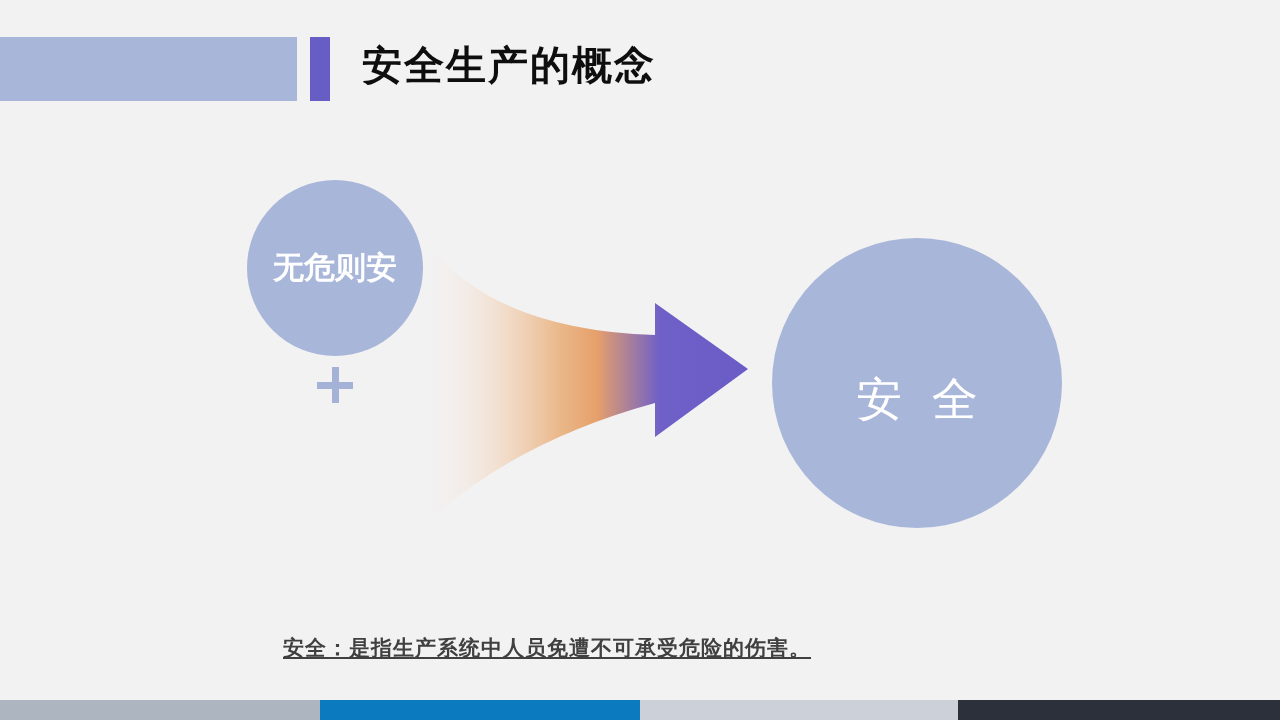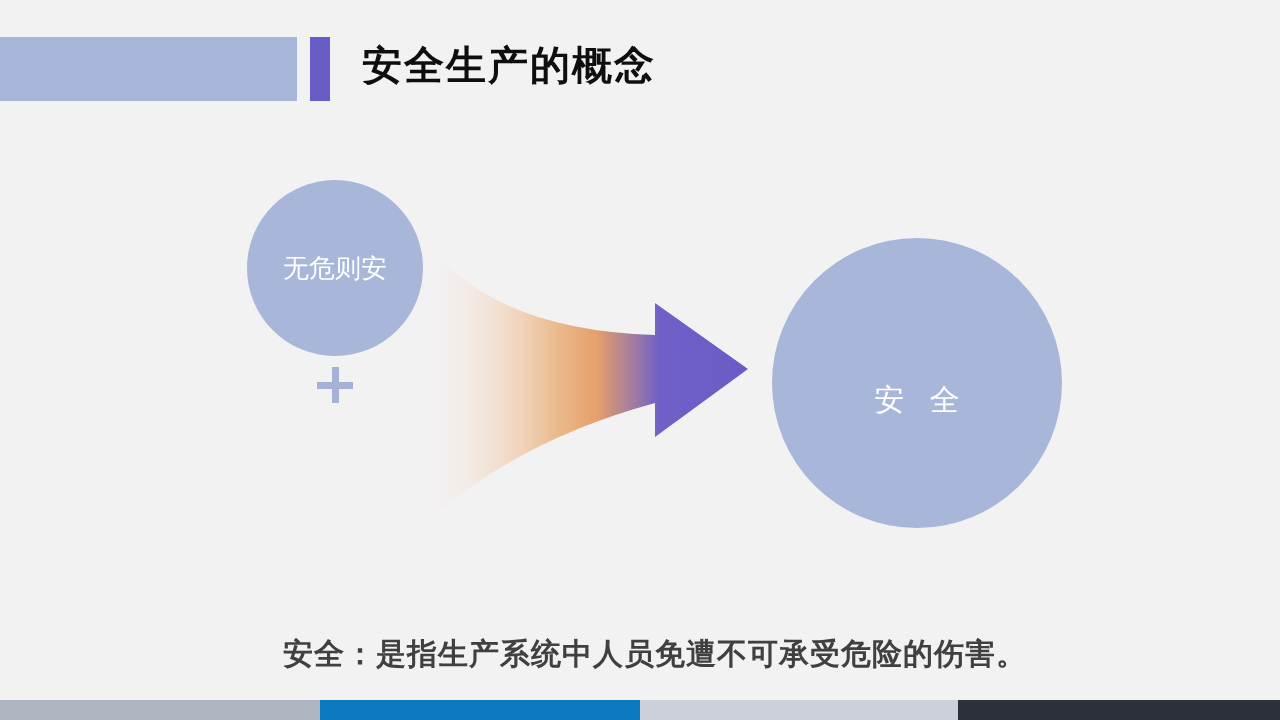--- a/index.html
+++ b/index.html
@@ -44,21 +44,21 @@
     position: absolute;
     border-radius: 50%;
     background: #a8b6d9;
     display: flex;
     align-items: center;
     justify-content: center;
     color: #ffffff;
   }
   .circle-top    { left: 247px; top: 180px; width: 176px; height: 176px; }
   .circle-bottom { left: 247px; top: 417px; width: 176px; height: 176px; }
-  .circle-small-label { font-size: 26px; letter-spacing: 0px; white-space: nowrap; }
+  .circle-small-label { font-size: 31px; letter-spacing: 0px; white-space: nowrap; font-weight: bold; }
 
   .plus-icon {
     position: absolute;
     left: 317px; top: 367px;
     width: 36px; height: 36px;
   }
   .plus-icon::before {
     content: "";
     position: absolute;
     left: 0; top: 15px;
@@ -77,36 +77,37 @@
     position: absolute;
     left: 430px; top: 240px;
     width: 330px; height: 290px;
   }
 
   .circle-result {
     left: 772px; top: 238px;
     width: 290px; height: 290px;
   }
   .result-label {
-    font-size: 30px;
+    font-size: 46px;
     word-spacing: 18px;
     white-space: nowrap;
     margin-top: 34px;
   }
 
   
   .caption {
     position: absolute;
     left: 283px; top: 634px;
     width: 780px;
-    font-size: 30px;
+    font-size: 21px;
     font-weight: bold;
     color: #404040;
     letter-spacing: 1px;
     white-space: nowrap;
+    text-decoration: underline;
   }
 
   
   .footer-bar {
     position: absolute;
     left: 0; bottom: 0;
     width: 1280px; height: 20px;
     display: flex;
   }
   .footer-seg { height: 20px; }

